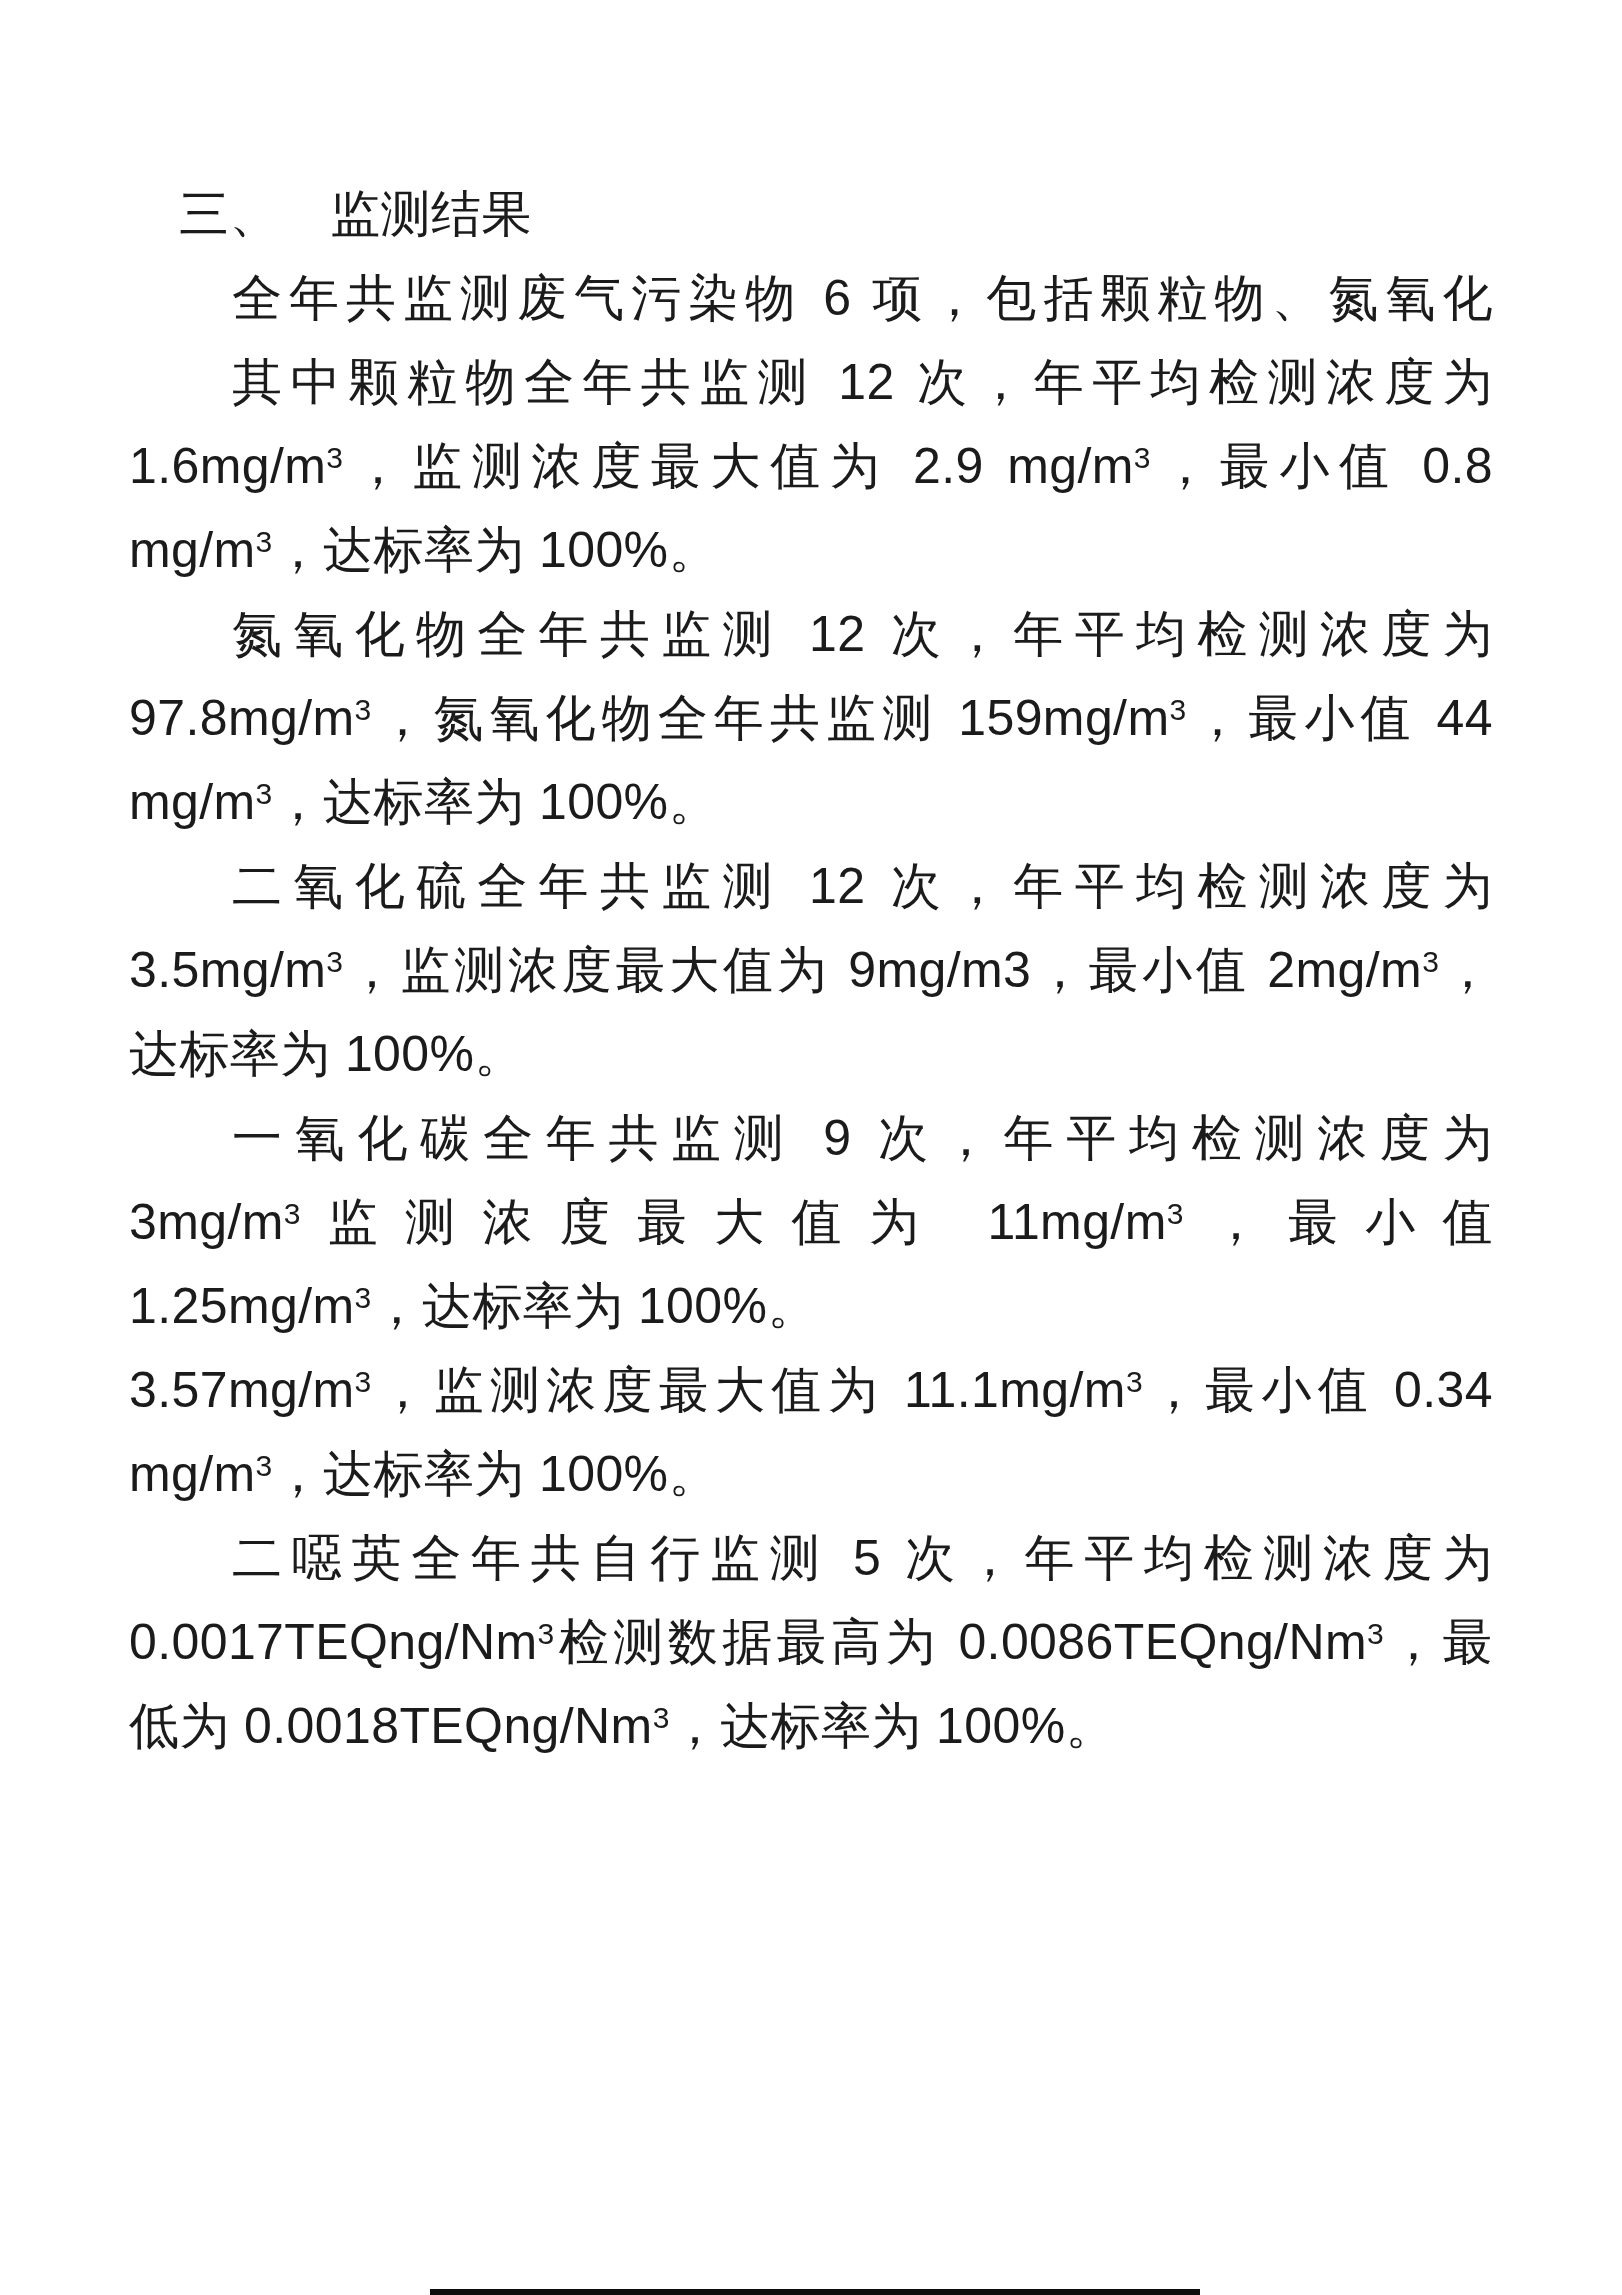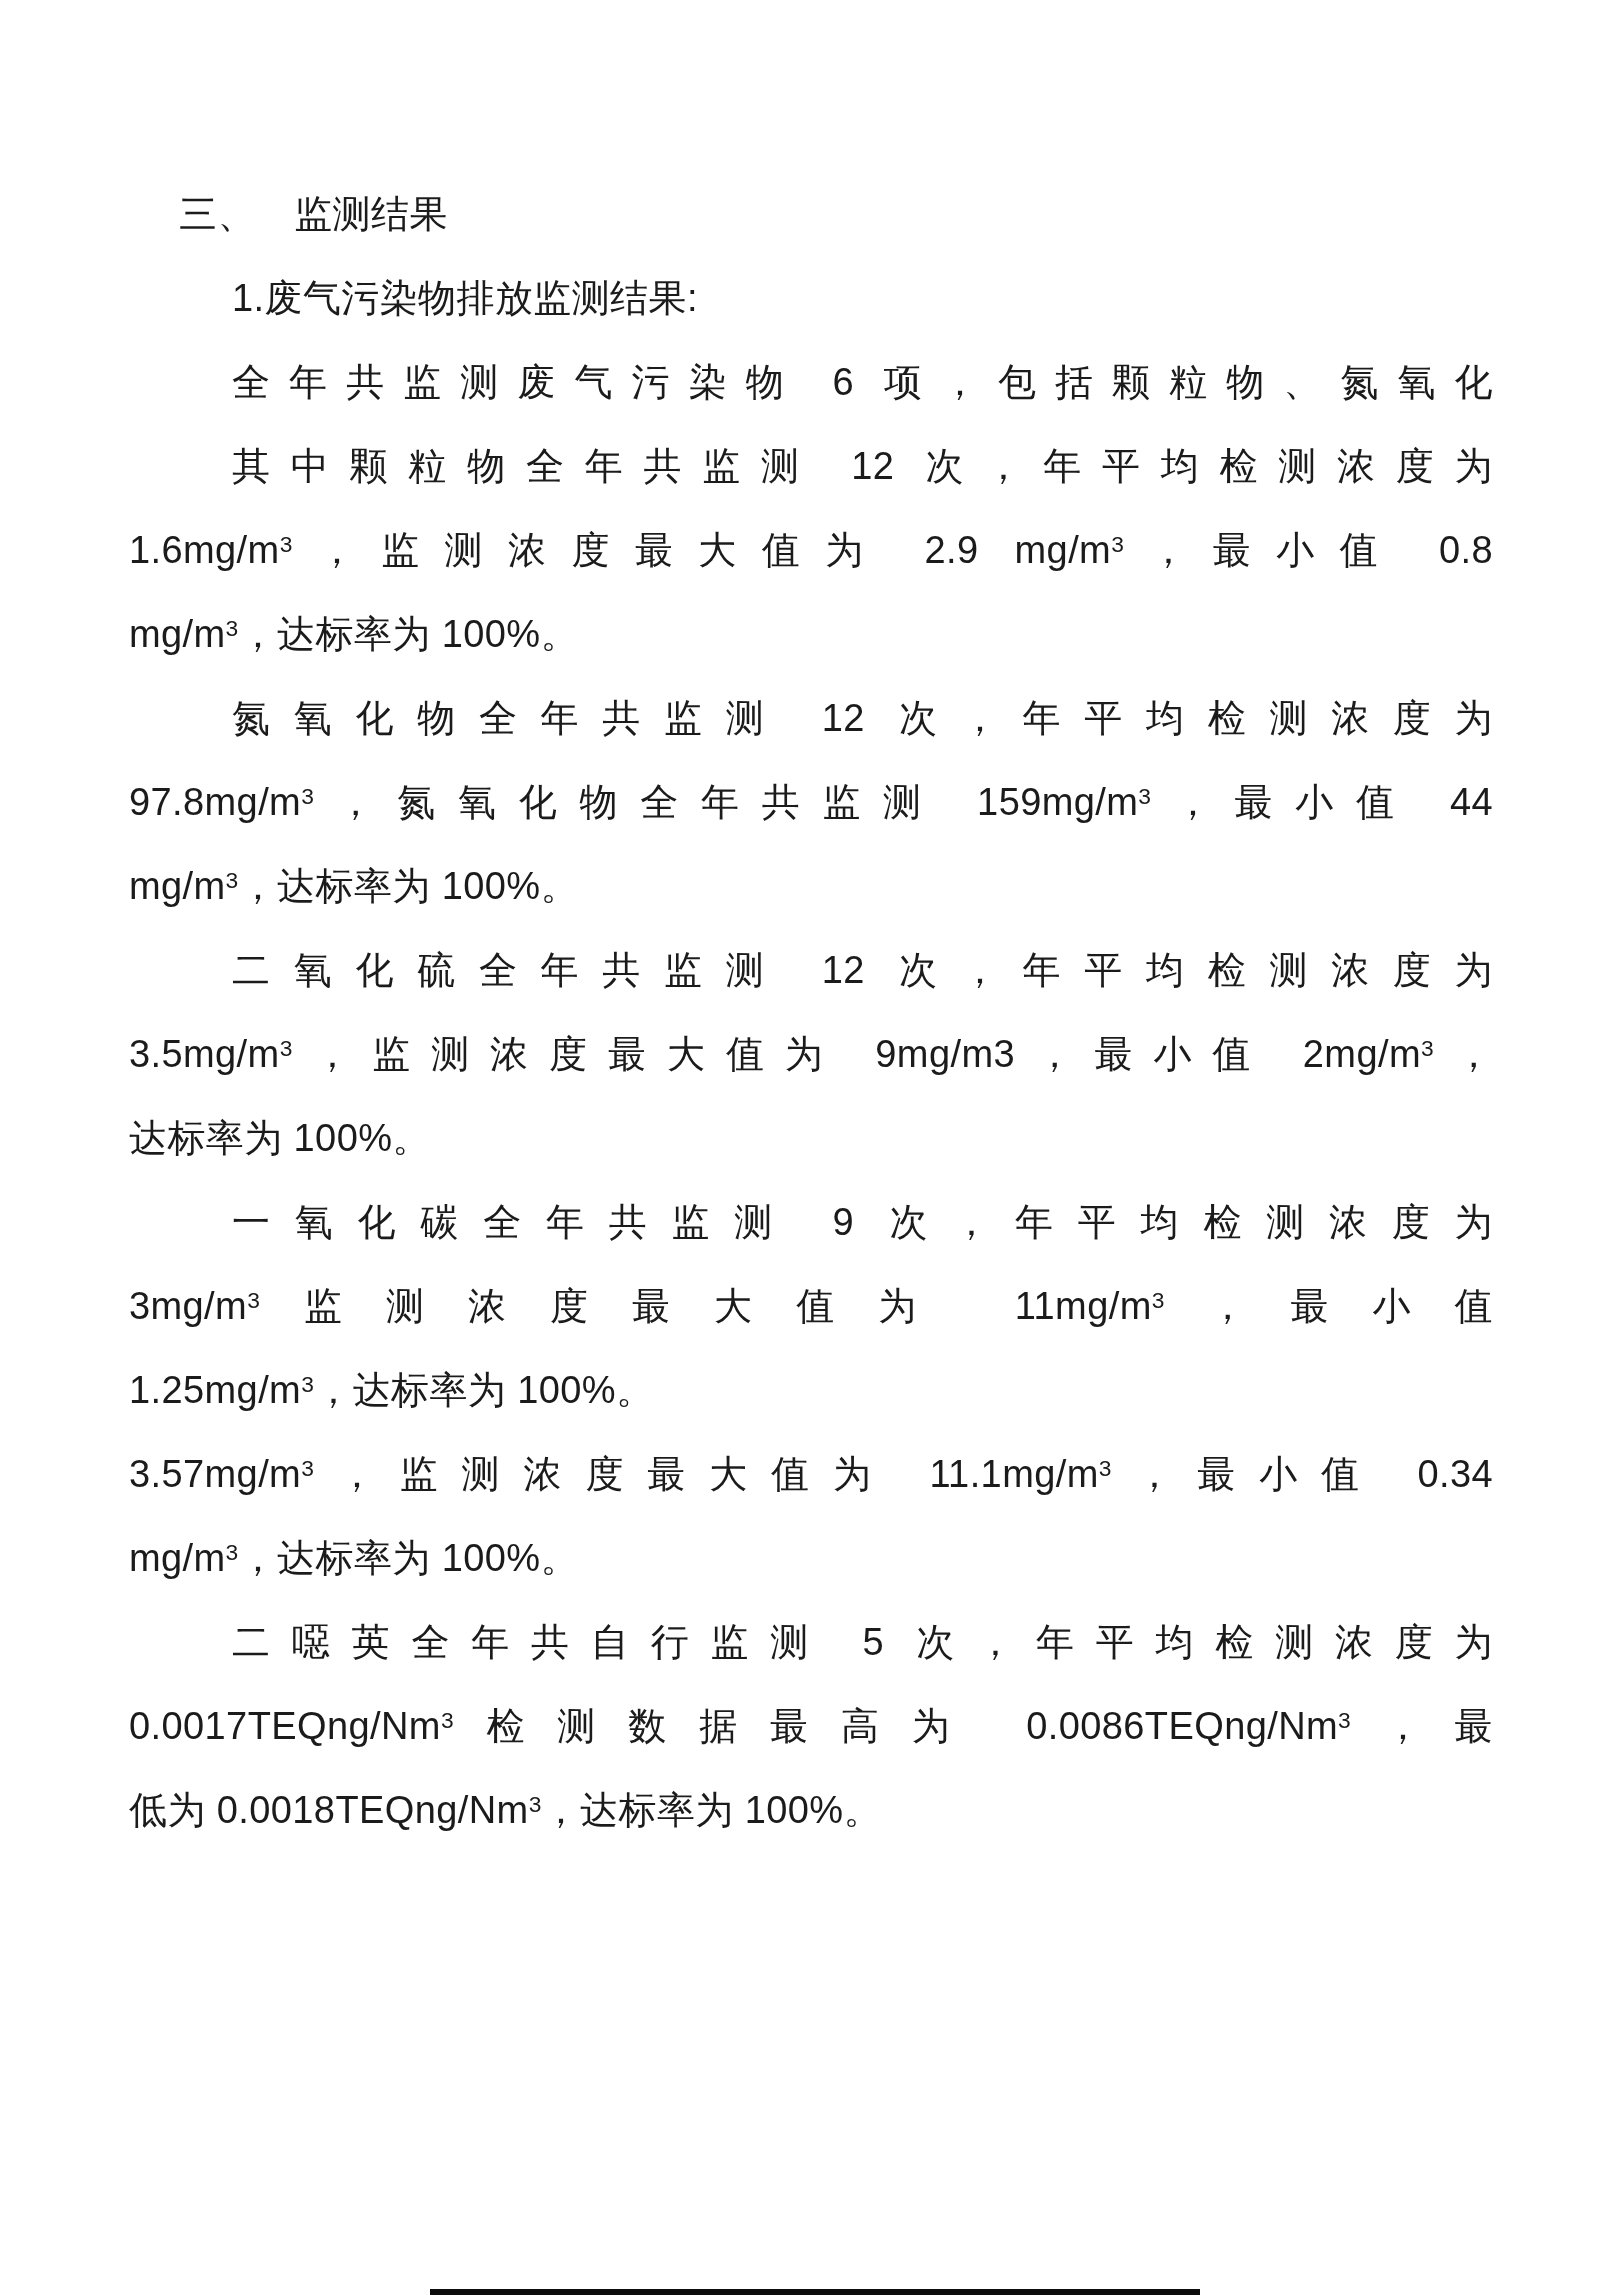--- a/index.html
+++ b/index.html
@@ -10,21 +10,21 @@
   body {
     position: relative;
     width: 1623px;
     height: 2295px;
     overflow: hidden;
     font-family: "Liberation Sans", "DejaVu Sans", sans-serif;
     color: #1b1b1b;
   }
   .doc {
     padding: 172px 130px 0 129px;
-    font-size: 38px;
+    font-size: 50px;
     line-height: 84px;
   }
   .line {
     text-align: justify;
     text-align-last: justify;
     letter-spacing: 0.4px;
   }
   .line.last {
     text-align: left;
     text-align-last: left;
@@ -45,21 +45,20 @@
     width: 770px;
     height: 6.1px;
     background: #0d0d0d;
   }
 </style>
 </head>
 <body>
 
 <div class="doc">
   <div class="line heading last"><span>三、　监测结果</span></div>
-  <div class="line first last"><span>1.废气污染物排放监测结果:</span></div>
 
   <div class="line first"><span>全年共监测废气污染物 6 项，包括颗粒物、氮氧化</span></div>
 
   <div class="line first"><span>其中颗粒物全年共监测 12 次，年平均检测浓度为</span></div>
   <div class="line"><span>1.6mg/m</span><sup>3</sup><span>，监测浓度最大值为 2.9 mg/m</span><sup>3</sup><span>，最小值 0.8</span></div>
   <div class="line last"><span>mg/m</span><sup>3</sup><span>，达标率为 100%。</span></div>
 
   <div class="line first"><span>氮氧化物全年共监测 12 次，年平均检测浓度为</span></div>
   <div class="line"><span>97.8mg/m</span><sup>3</sup><span>，氮氧化物全年共监测 159mg/m</span><sup>3</sup><span>，最小值 44</span></div>
   <div class="line last"><span>mg/m</span><sup>3</sup><span>，达标率为 100%。</span></div>

